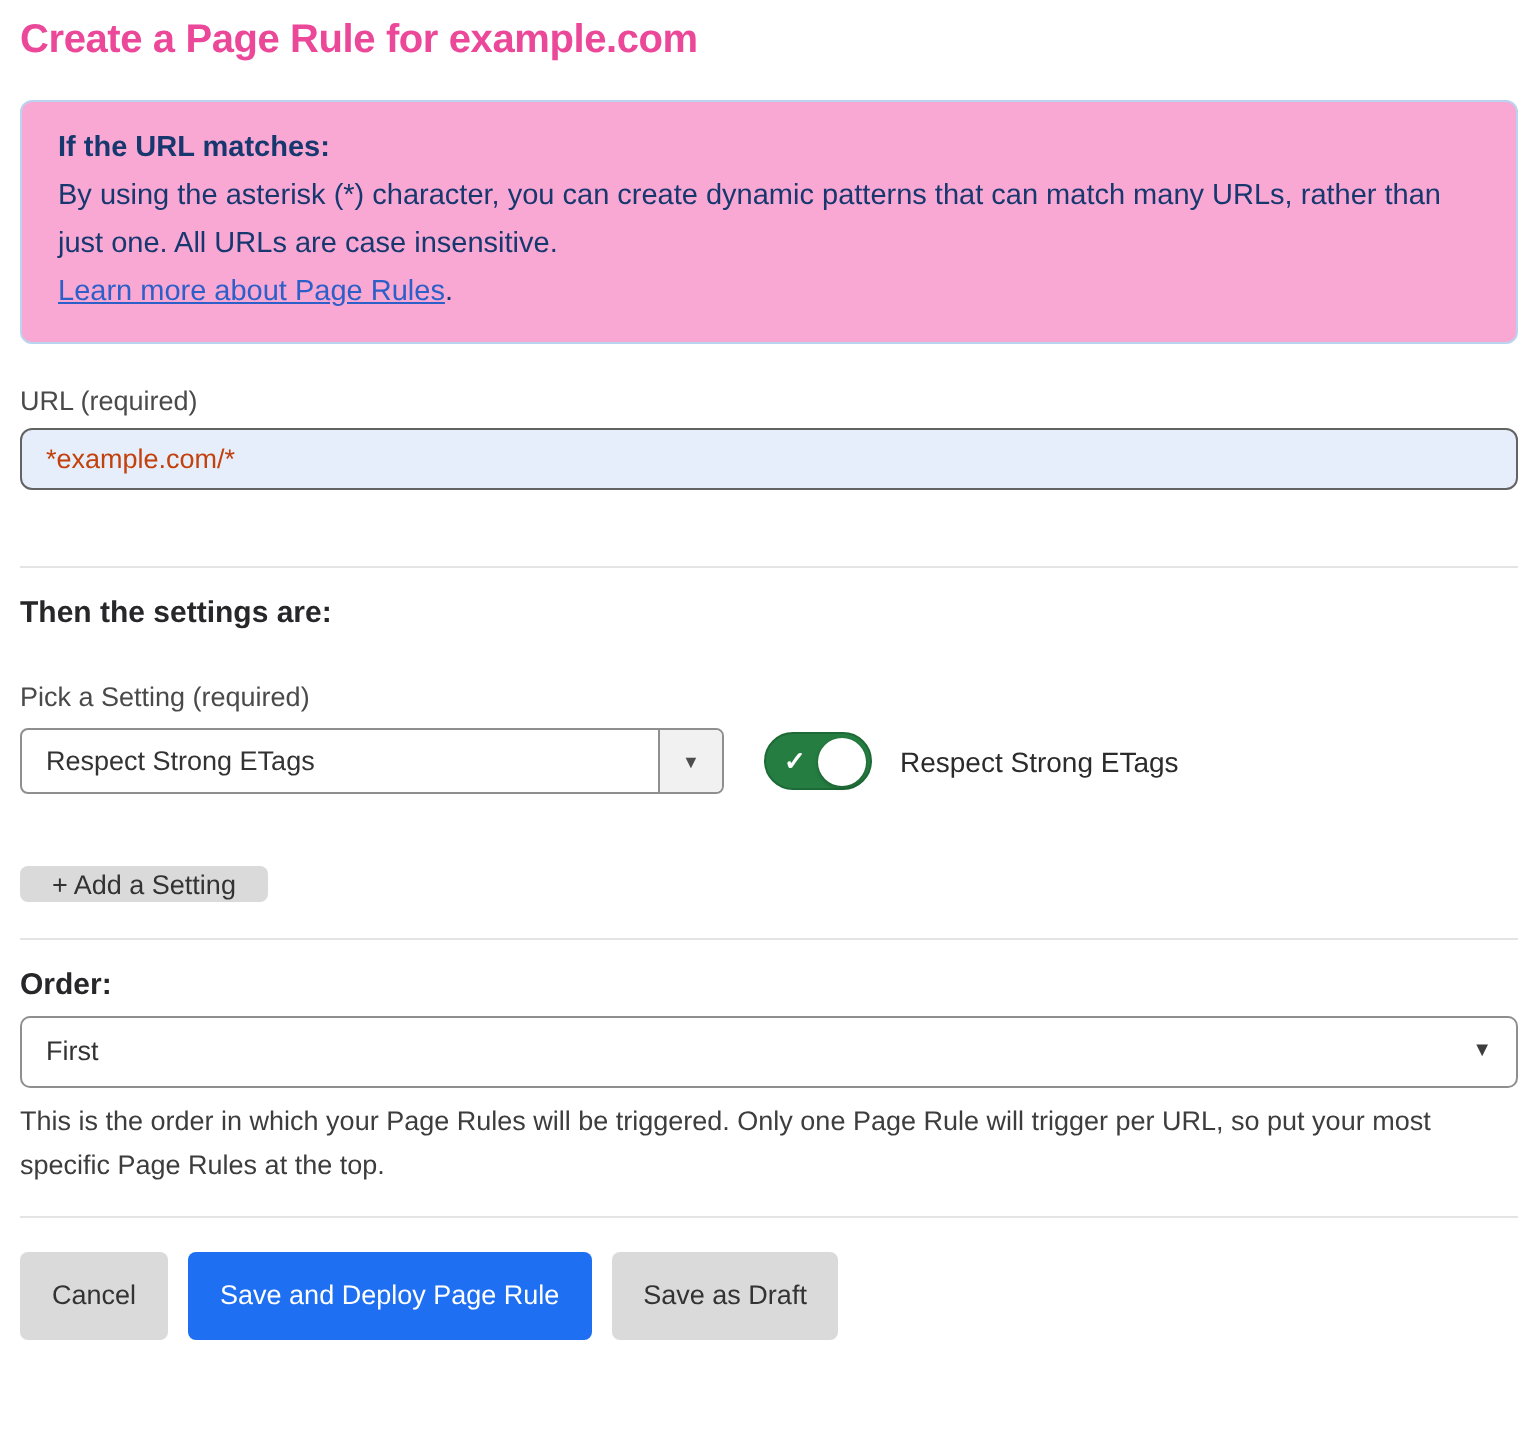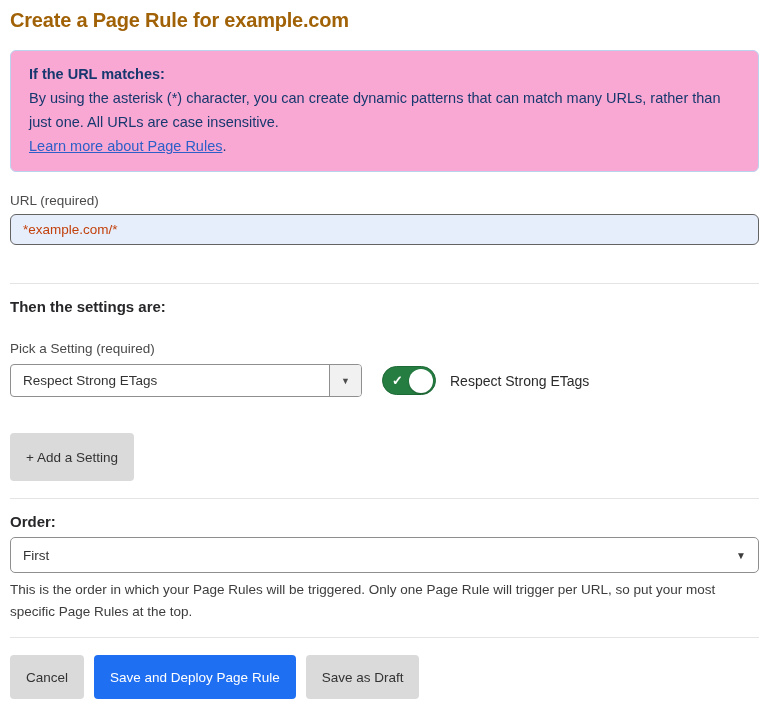--- a/index.html
+++ b/index.html
@@ -10,21 +10,21 @@
     font-family: "Liberation Sans", sans-serif;
     color: #2b2b2b;
     overflow: hidden;
   }
   .page { padding: 0 10px; }
 
   .page-title {
     margin-top: 9px;
     font-size: 20px;
     font-weight: 700;
-    color: #a16207;
+    color: #ec4899;
     letter-spacing: -0.2px;
   }
 
   
   .info-banner {
     margin-top: 18px;
     background: #f9a8d4;
     border: 1px solid #bad3ef;
     border-radius: 6px;
     padding: 11px 18px 13px 18px;
@@ -154,21 +154,21 @@
     padding: 0 16px;
     border: none;
     border-radius: 4px;
     font-family: "Liberation Sans", sans-serif;
     font-size: 13.5px;
     cursor: pointer;
   }
   .btn-gray { background: #dadada; color: #333333; }
   .btn-blue { background: #1f6ff2; color: #ffffff; }
 
-  .add-setting-btn { margin-top: 36px; height: 48px; }
+  .add-setting-btn { margin-top: 36px; height: 18px; }
 
   .order-select {
     margin-top: 7px;
     width: 100%;
     height: 31px;
     background: #ffffff;
     border: 1px solid #8f8f8f;
     border-radius: 5px;
     display: flex;
     align-items: center;

